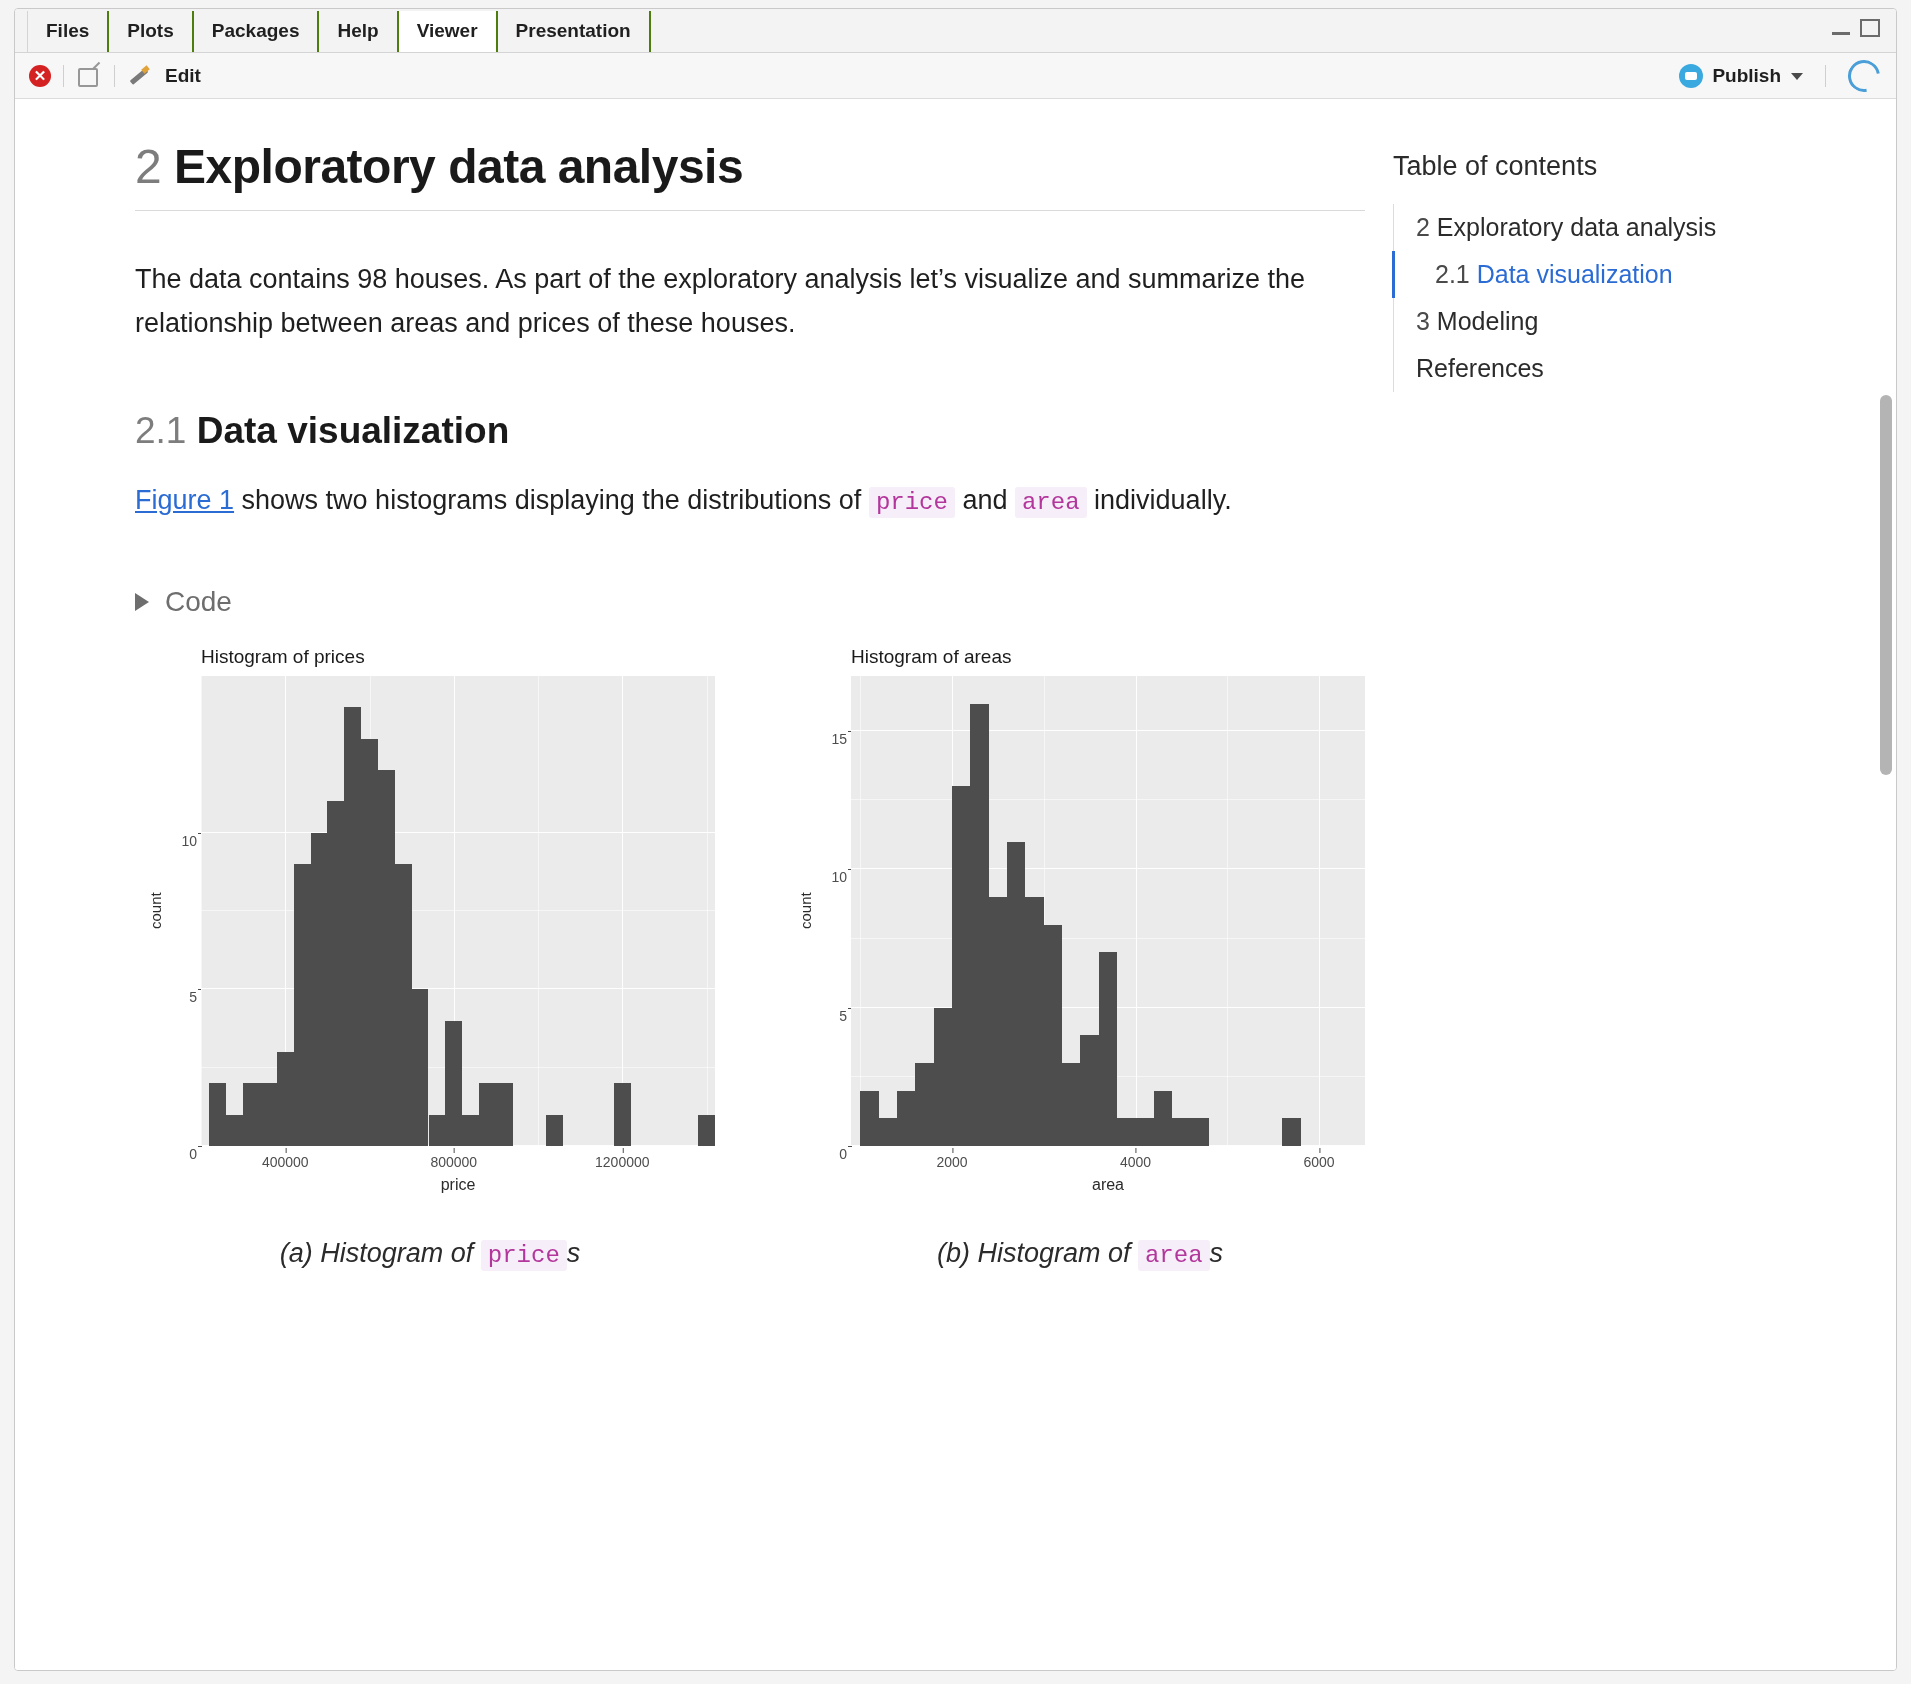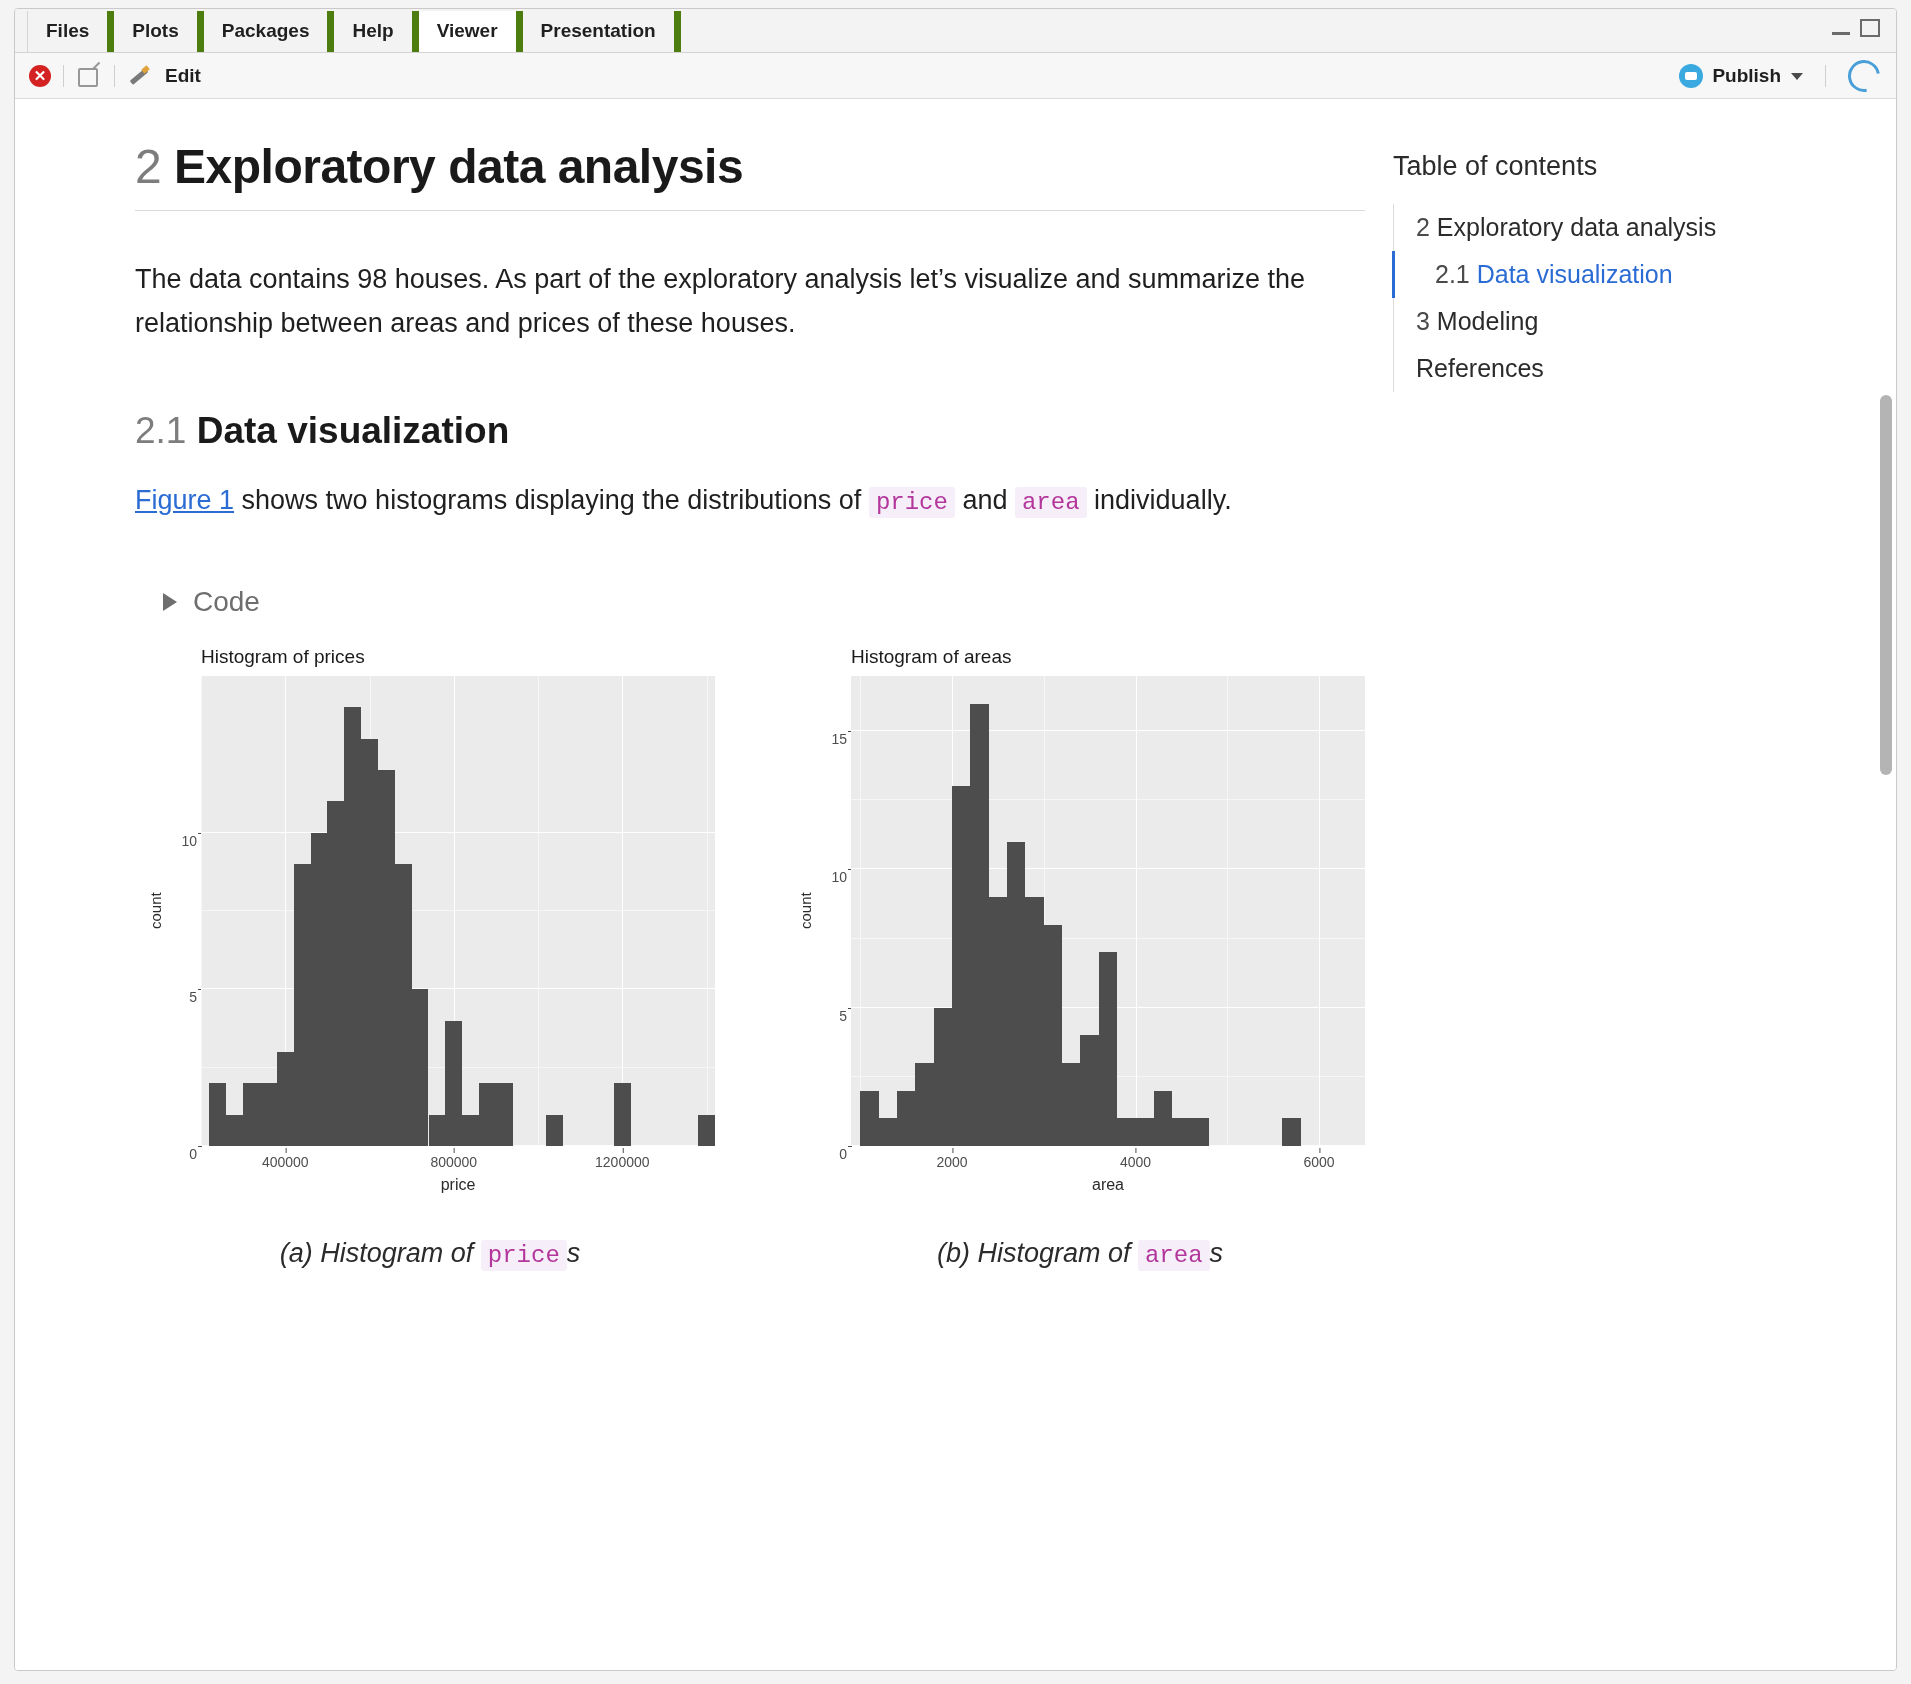--- a/index.html
+++ b/index.html
@@ -36,21 +36,21 @@
     display: flex;
     align-items: flex-end;
     padding-left: 12px;
     box-sizing: border-box;
   }
   .tab {
     font-size: 19px;
     color: #1f1f1f;
     font-weight: bold;
     padding: 9px 18px 10px 18px;
-    border-right: 7px solid #4d7c0f;
+    border-right: 2px solid #4d7c0f;
     cursor: pointer;
     line-height: 22px;
     white-space: nowrap;
   }
   .tab:first-child { border-left: 1px solid #d4d4d4; }
   .tab.active {
     background: #ffffff;
     font-weight: bold;
   }
   .win-controls {
@@ -259,21 +259,21 @@
     font-size: 24px;
     background: #f6eef8;
     color: #b3369c;
     padding: 2px 7px;
     border-radius: 3px;
   }
   .code-toggle {
     display: flex;
     align-items: center;
     gap: 16px;
-    margin: 44px 0 28px 28px;
+    margin: 44px 0 28px 0;
     cursor: pointer;
     color: #6e6e6e;
     font-size: 28px;
   }
   .tri {
     width: 0; height: 0;
     border-top: 9px solid transparent;
     border-bottom: 9px solid transparent;
     border-left: 14px solid #6e6e6e;
   }

